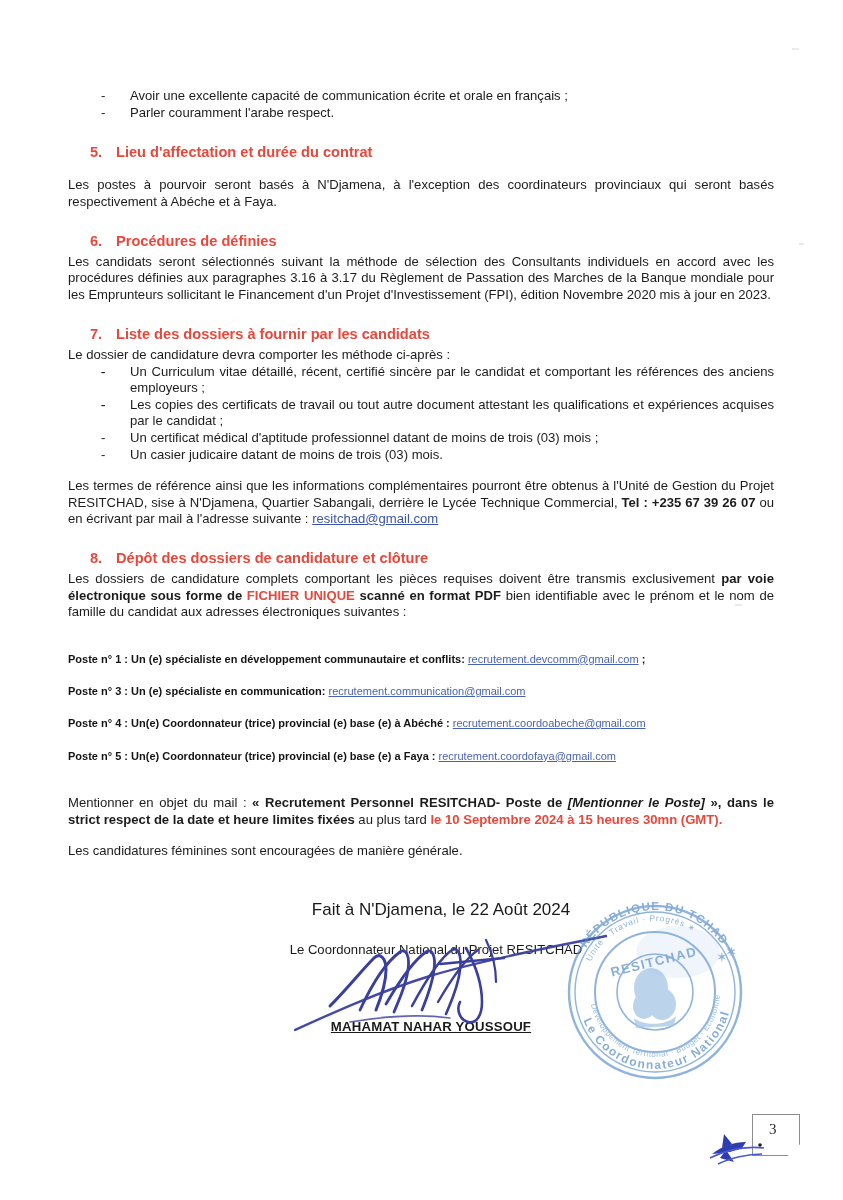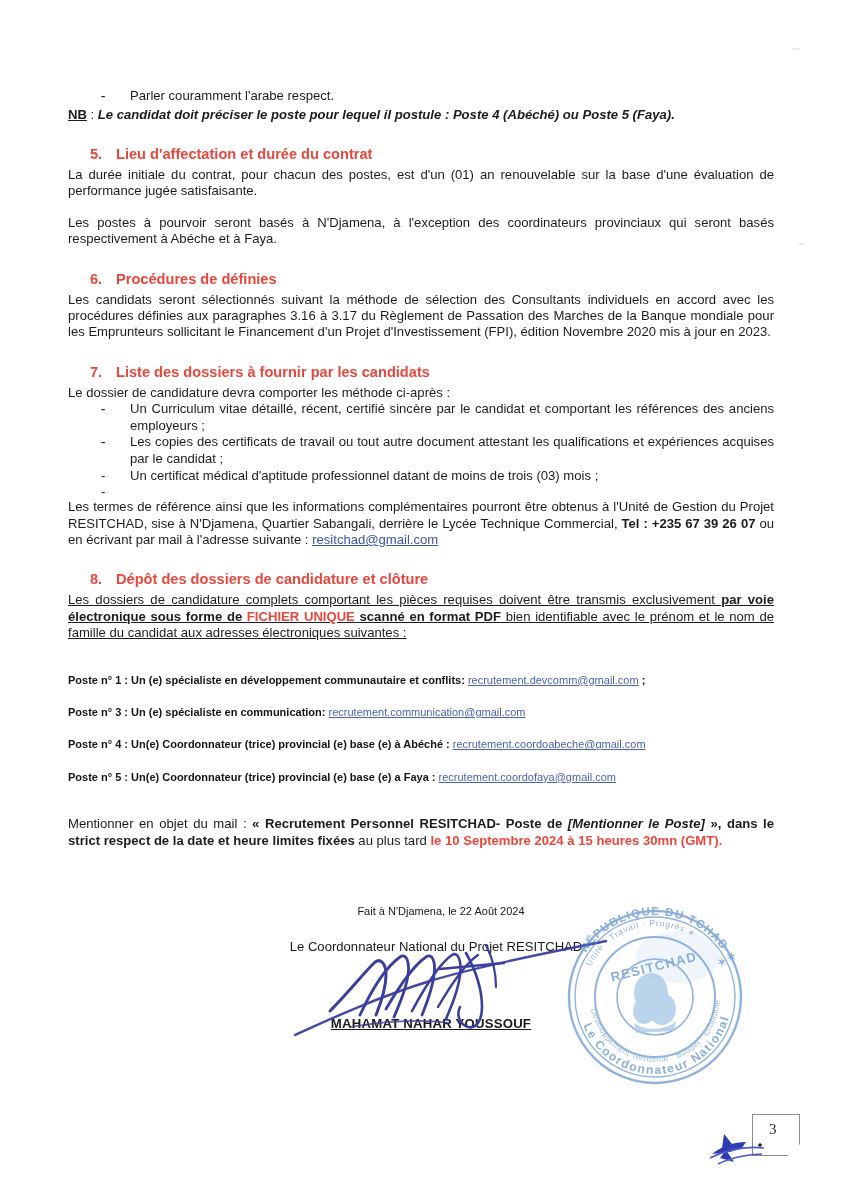--- a/index.html
+++ b/index.html
@@ -102,21 +102,21 @@
   .poste-block > div { margin-bottom: 16px; }
 
   
   .sig-wrap {
     position: relative;
     margin-top: 26px;
     height: 170px;
   }
   .fait {
     text-align: center;
-    font-size: 11px;
+    font-size: 17px;
     padding-left: 40px;
   }
   .coord-title {
     text-align: center;
     font-size: 13.1px;
     padding-left: 30px;
     margin-top: 22px;
   }
   .sig-name {
     text-align: center;
@@ -180,38 +180,35 @@
 
   <div class="faint-speck" style="left:792px; top:48px; width:7px; height:2px;"></div>
   <div class="faint-speck" style="left:799px; top:243px; width:5px; height:2px;"></div>
   <div class="faint-speck" style="left:735px; top:604px; width:7px; height:2px;"></div>
 
   <div class="content">
 
     <ul class="dash-list">
       <li>
         <span class="dash">-</span>
+        <span>Avoir une excellente capacité de communication écrite et orale en français ;</span>
       </li>
       <li>
         <span class="dash">-</span>
         <span>Parler couramment l'arabe respect.</span>
       </li>
     </ul>
 
-    <p class="body" style="margin-top:2px;">
-      <span class="b u">NB</span><span> : </span><span class="b i">Le candidat doit préciser le poste pour lequel il postule : Poste 4 (Abéché) ou Poste 5 (Faya).</span>
-    </p>
 
     <div class="gap-l"></div>
 
     <div class="section-heading">
       <span class="num">5.</span>
       <span class="title">Lieu d'affectation et durée du contrat</span>
     </div>
-    <p class="body" style="margin-top:3px;">La durée initiale du contrat, pour chacun des postes, est d'un (01) an renouvelable sur la base d'une évaluation de performance jugée satisfaisante.</p>
     <div class="gap-m"></div>
     <p class="body">Les postes à pourvoir seront basés à N'Djamena, à l'exception des coordinateurs provinciaux qui seront basés respectivement à Abéche et à Faya.</p>
 
     <div class="gap-l"></div>
 
     <div class="section-heading">
       <span class="num">6.</span>
       <span class="title">Procédures de définies</span>
     </div>
     <p class="body" style="margin-top:3px;">Les candidats seront sélectionnés suivant la méthode de sélection des Consultants individuels en accord avec les procédures définies aux paragraphes 3.16 à 3.17 du Règlement de Passation des Marches de la Banque mondiale pour les Emprunteurs sollicitant le Financement d'un Projet d'Investissement (FPI), édition Novembre 2020 mis à jour en 2023.</p>
@@ -238,36 +235,37 @@
       <li>
         <span class="dash">-</span>
         <span>Les copies des certificats de travail ou tout autre document attestant les qualifications et expériences acquises par le candidat ;</span>
       </li>
       <li>
         <span class="dash">-</span>
         <span>Un certificat médical d'aptitude professionnel datant de moins de trois (03) mois ;</span>
       </li>
       <li>
         <span class="dash">-</span>
+        <span>Un casier judicaire datant de moins de trois (03) mois.</span>
       </li>
     </ul>
 
     <div class="gap-m"></div>
 
     <p class="body">
       <span>Les termes de référence ainsi que les informations complémentaires pourront être obtenus à l'Unité de Gestion du Projet RESITCHAD, sise à N'Djamena, Quartier Sabangali, derrière le Lycée Technique Commercial, </span><span class="b">Tel : +235 67 39 26 07</span><span> ou en écrivant par mail à l'adresse suivante : </span><span class="mail-plain">resitchad@gmail.com</span>
     </p>
 
     <div class="gap-l"></div>
 
     <div class="section-heading">
       <span class="num">8.</span>
       <span class="title">Dépôt des dossiers de candidature et clôture</span>
     </div>
-    <p class="body" style="margin-top:3px;text-decoration:underline;">
+    <p class="body" style="margin-top:3px;">
       <span>Les dossiers de candidature complets comportant les pièces requises doivent être transmis exclusivement </span><span class="b">par voie électronique sous forme de </span><span class="red-b">FICHIER UNIQUE</span><span class="b"> scanné en format PDF</span><span> bien identifiable avec le prénom et le nom de famille du candidat aux adresses électroniques suivantes :</span>
     </p>
 
     <div class="gap-xl"></div>
 
     <div class="poste-block">
       <div class="poste-line">
         <span>Poste n° 1 : Un (e) spécialiste en développement communautaire et conflits:</span>
         <span class="mail">recrutement.devcomm@gmail.com</span><span> ;</span>
       </div>
@@ -285,20 +283,21 @@
       </div>
     </div>
 
     <div class="gap-m"></div>
 
     <p class="body">
       <span>Mentionner en objet du mail : </span><span class="b">« Recrutement Personnel RESITCHAD- Poste de </span><span class="b i">[Mentionner le Poste]</span><span class="b"> », dans le strict respect de la date et heure limites fixées</span><span> au plus tard </span><span class="red-b">le 10 Septembre 2024 à 15 heures 30mn (GMT).</span>
     </p>
 
     <div class="gap-m"></div>
+    <p class="body">Les candidatures féminines sont encouragées de manière générale.</p>
 
     <div class="gap-m"></div>
 
     <div class="sig-wrap">
 
       <div class="fait">Fait à N'Djamena, le 22 Août 2024</div>
       <div class="coord-title">Le Coordonnateur National du Projet RESITCHAD</div>
 
       <svg class="signature-svg" width="320" height="130" viewBox="0 0 320 130">
         <g fill="none" stroke="#3a3f9e" stroke-linecap="round" stroke-linejoin="round">

